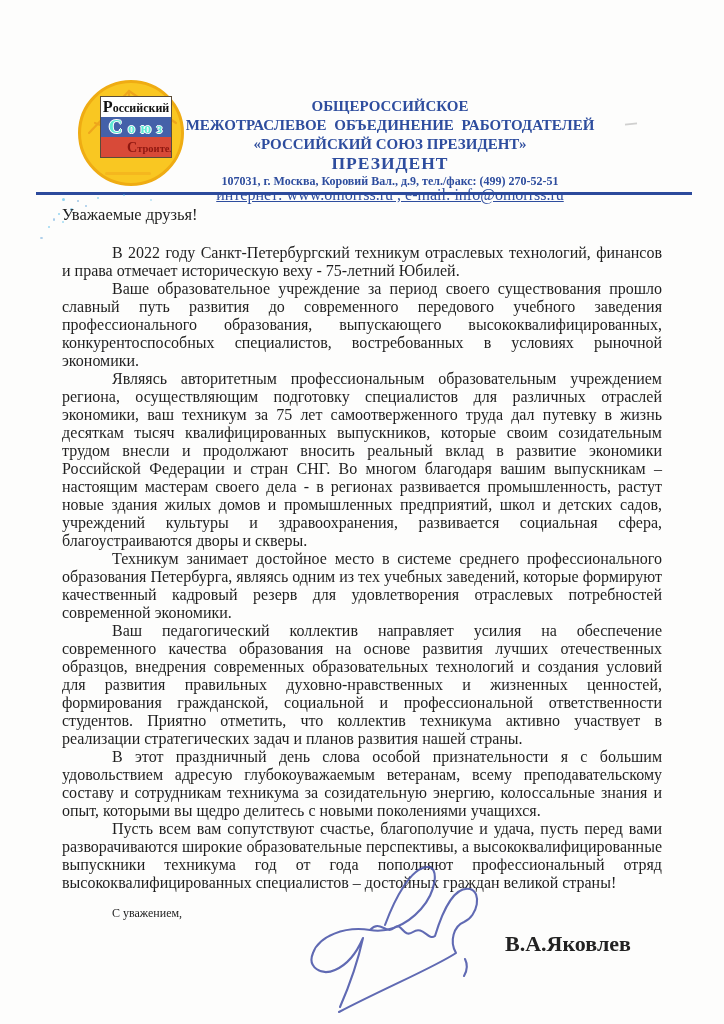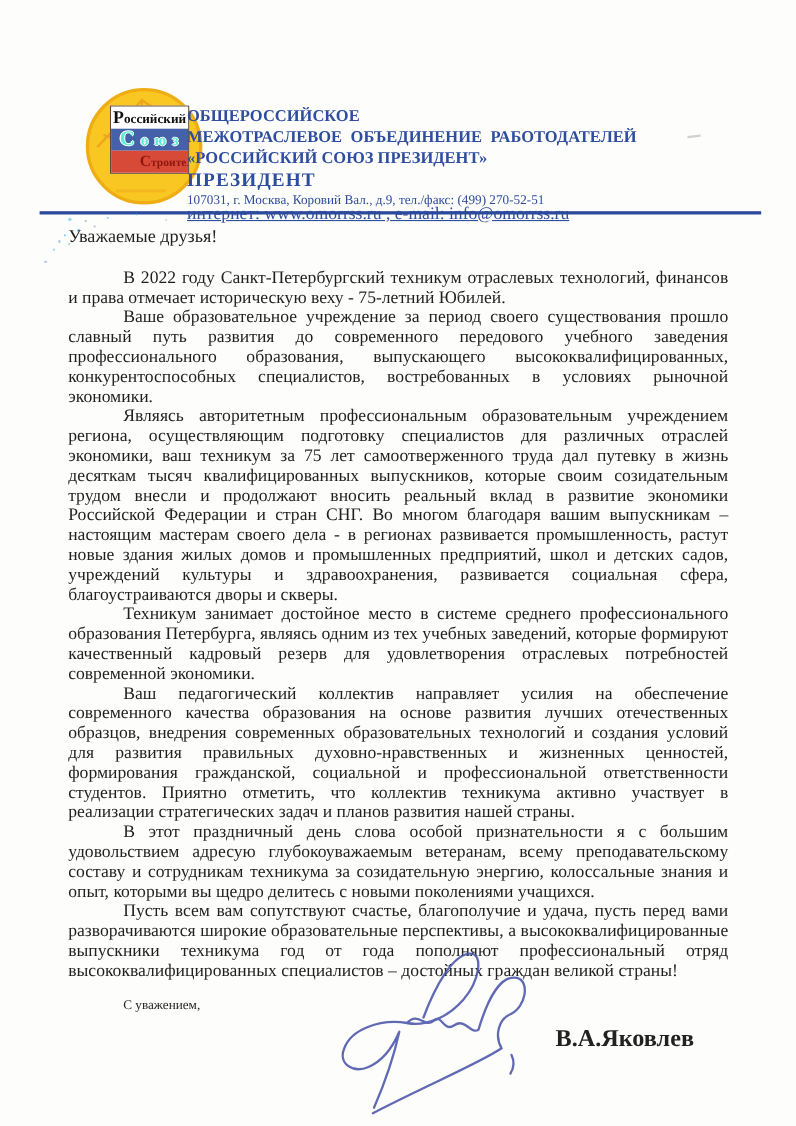--- a/index.html
+++ b/index.html
@@ -22,28 +22,28 @@
   }
   .flag-row{height:20px; line-height:20px; text-align:center; font-weight:bold; overflow:hidden; white-space:nowrap;}
   .flag-row.w{background:#ffffff; color:#111; font-size:12px;}
   .flag-row.b{background:#4461a9; color:#5eead4; font-size:14px; letter-spacing:1px;
     text-shadow:-1px 0 0 #fff,1px 0 0 #fff,0 -1px 0 #fff,0 1px 0 #fff;}
   .flag-row.r{background:#d84a38; color:#8e1710; font-size:10.5px;padding-left:26px;}
   .flag-row::first-letter{font-size:1.35em;}
   .logo-remnant{position:absolute; left:24px; top:89px; width:46px; height:3px;
     background:#f0a51b; opacity:.45; border-radius:2px;}
   .org-block{
-    position:absolute; left:170px; top:96px; width:440px; text-align:left;
+    position:absolute; left:170px; top:96px; width:440px; text-align:center;
     color:#2e4d9e; font-weight:bold;
   }
   .org-l1{font-size:15px; line-height:20px;}
   .org-l2{font-size:15px; line-height:19px; word-spacing:4px;}
   .org-l3{font-size:15px; line-height:18px;}
   .org-president{font-size:17.5px; line-height:20px; letter-spacing:1px;}
-  .org-address{font-size:12px; line-height:13px; font-weight:normal; margin-top:2px;}
+  .org-address{font-size:12px; line-height:13px; font-weight:bold; margin-top:2px;}
   .org-contacts{font-size:16px; line-height:14px; font-weight:normal;}
   .org-contacts span{text-decoration:underline;}
   .rule{position:absolute; left:36px; top:192px; width:656px; height:3px; background:#2c4a9c;}
   
   .speck{position:absolute; border-radius:50%;}
   .dash-artifact{position:absolute; left:625px; top:123px; width:12px; height:2px;
     background:#9a9a9a; opacity:.45; transform:rotate(-6deg);}
   
   .letter-body{position:absolute; left:62px; top:206px; width:600px;}
   .salutation{text-align:left; font-size:16.5px; line-height:18px; margin-bottom:20px;}

